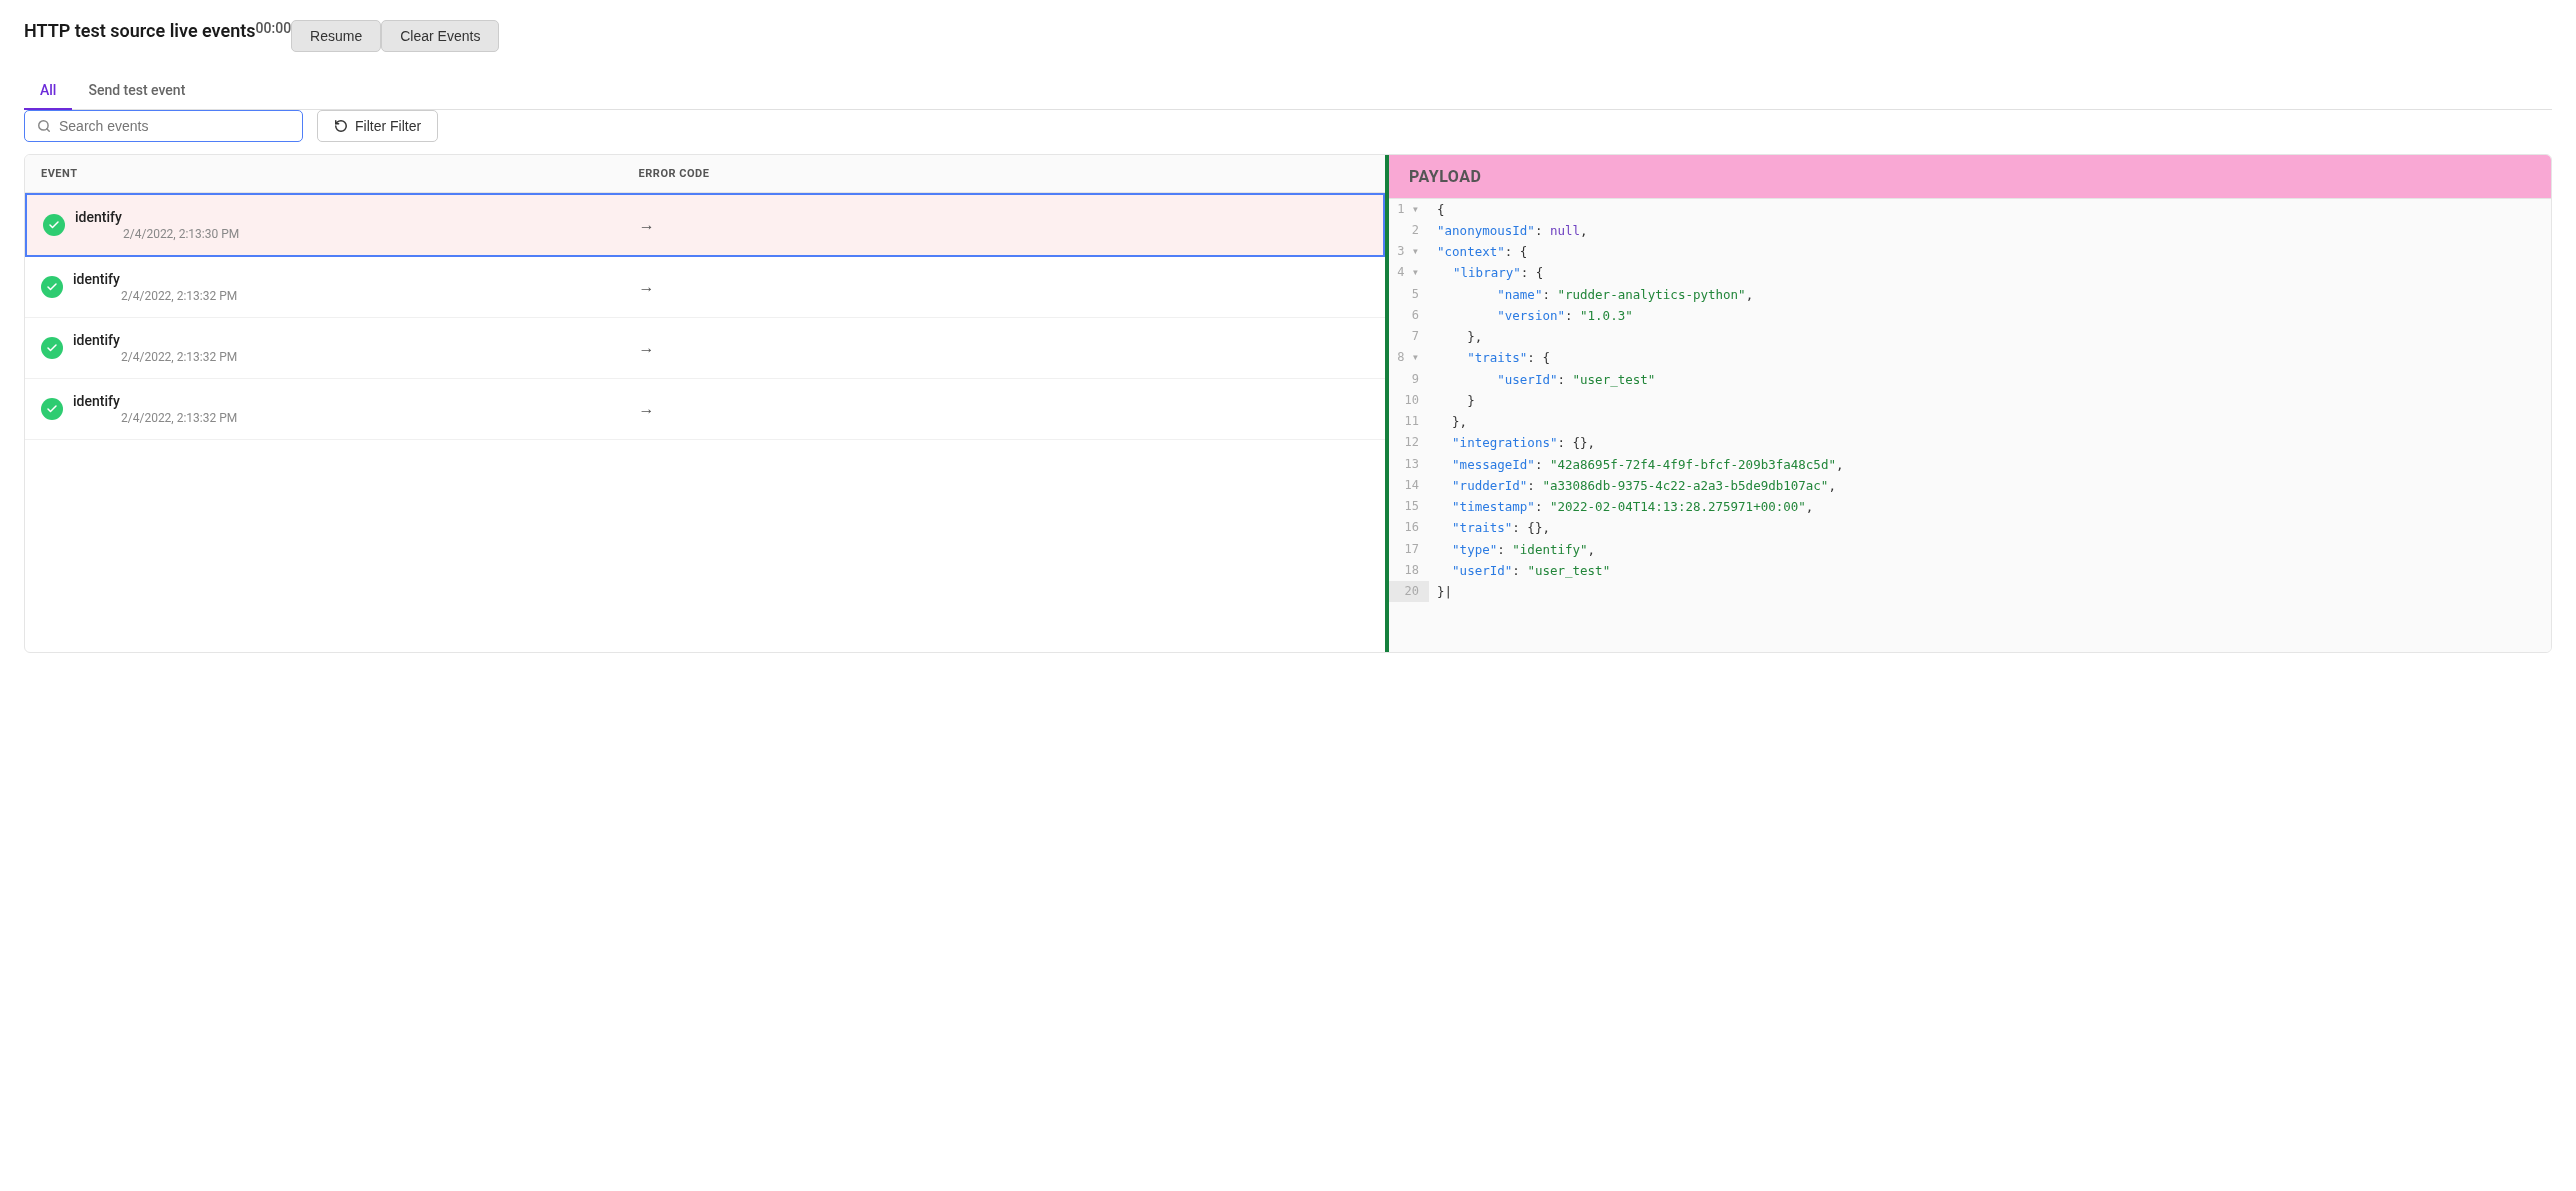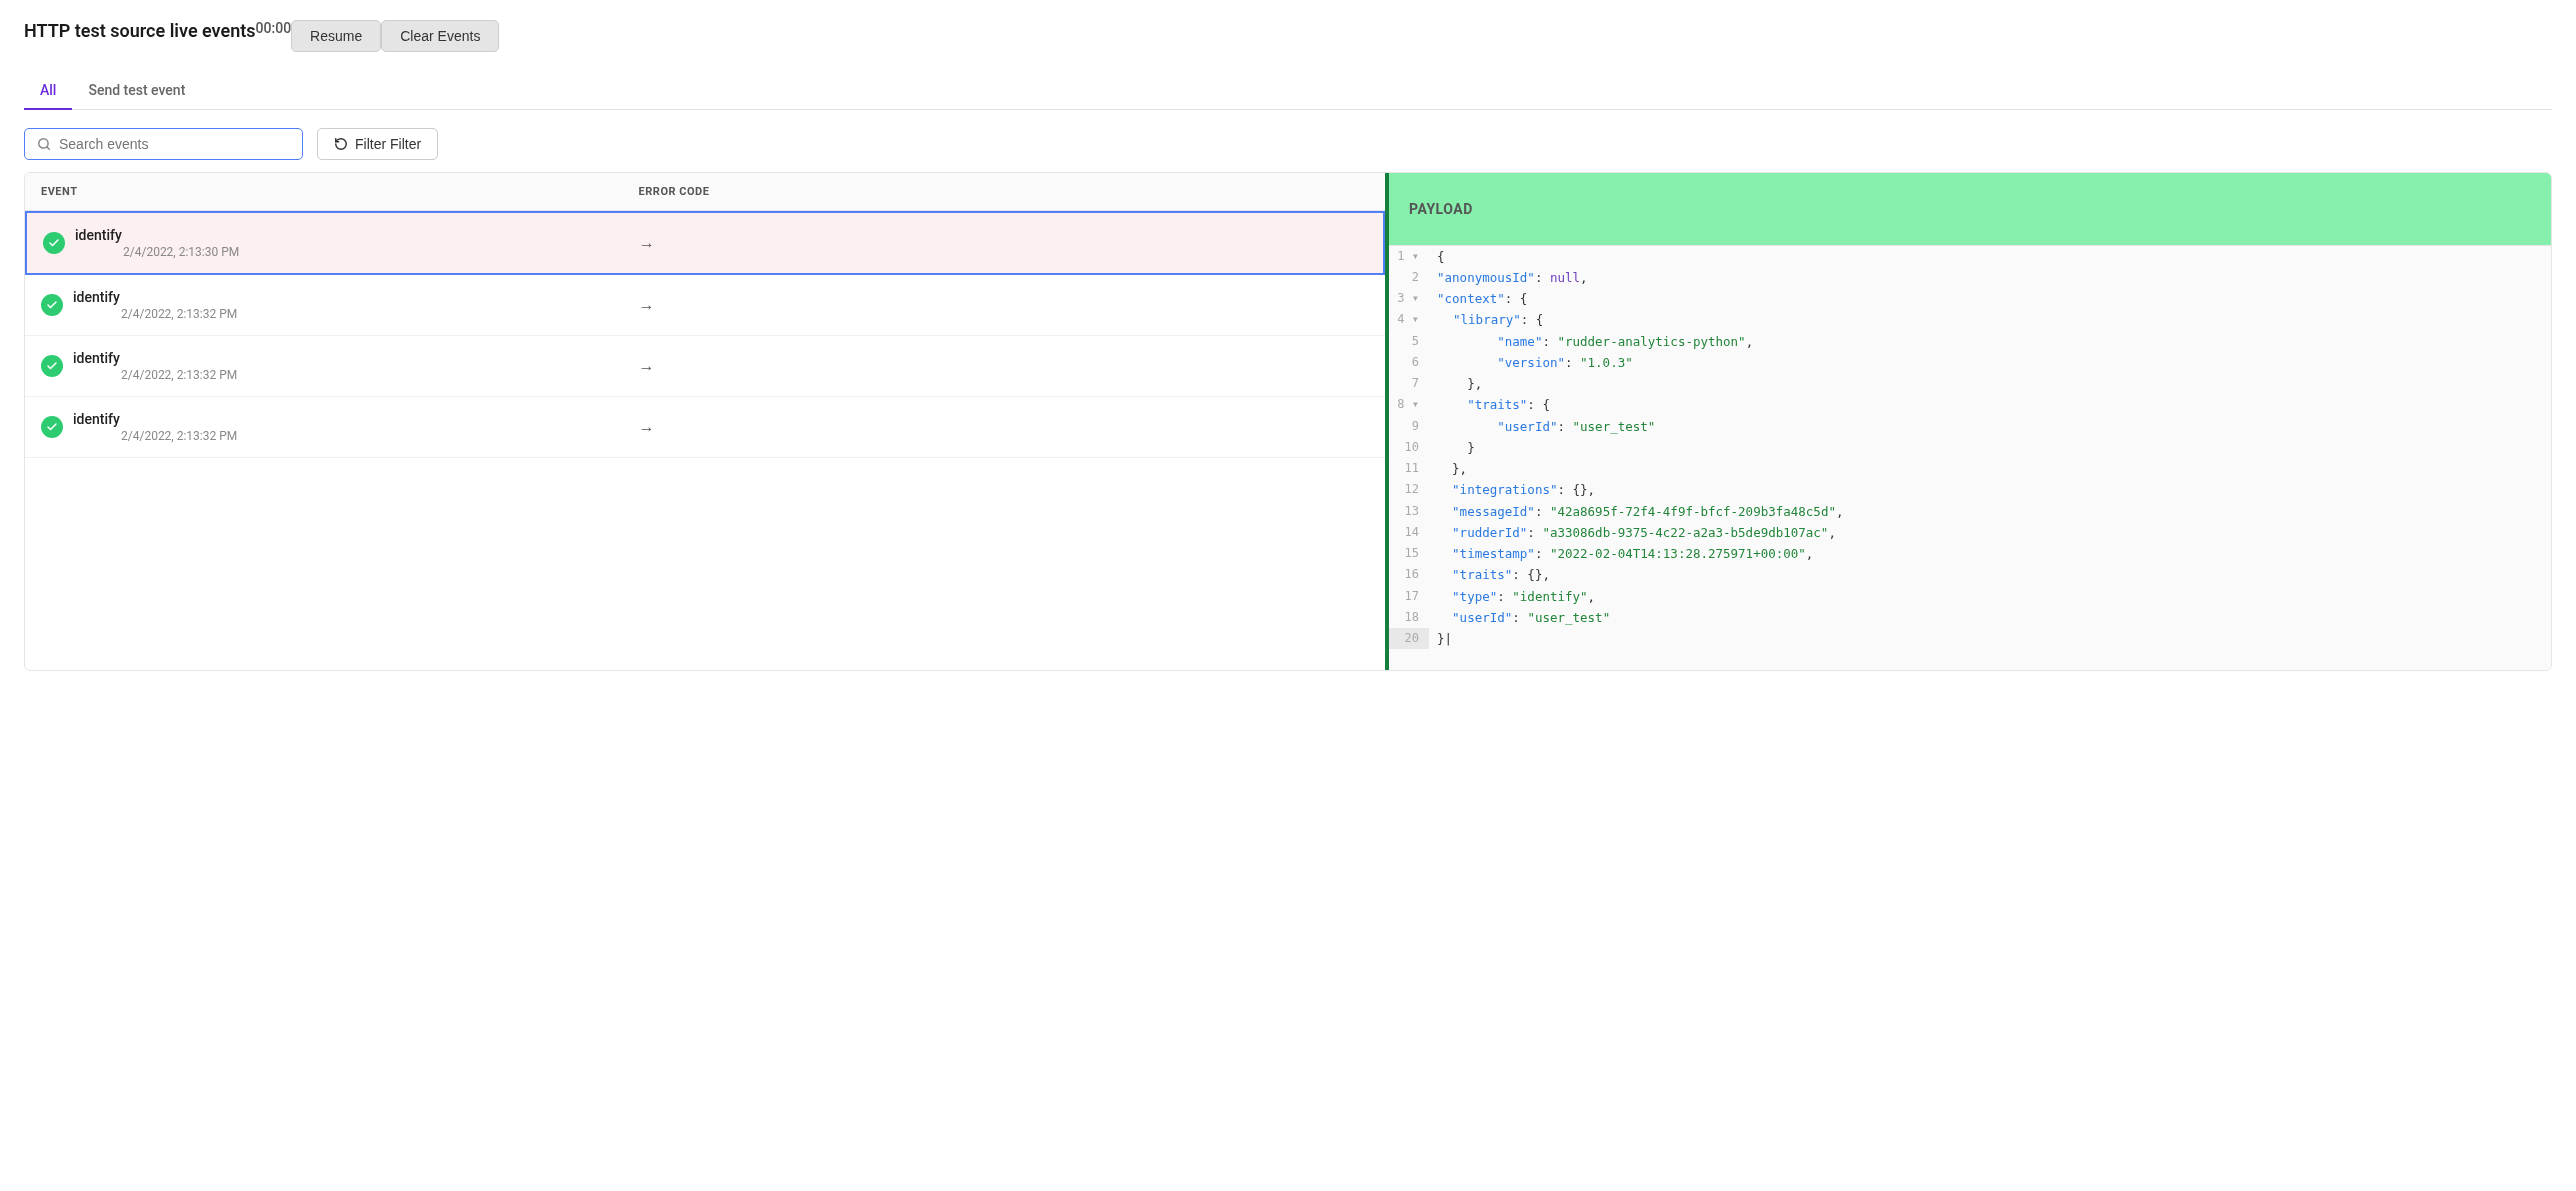--- a/index.html
+++ b/index.html
@@ -44,21 +44,20 @@
       font-size: 14px;
       font-weight: 500;
       color: #333;
     }
 
     
     .tabs {
       display: flex;
       gap: 0;
       border-bottom: 1.5px solid #e0e0e0;
-      margin-bottom: 18px;
     }
 
     .tab {
       padding: 10px 16px;
       cursor: pointer;
       font-size: 14px;
       font-weight: 500;
       color: #666;
       border-bottom: 2.5px solid transparent;
       margin-bottom: -1.5px;
@@ -218,28 +217,28 @@
       font-size: 16px;
     }
 
     
     .payload-panel {
       flex: 1;
       background: #fafafa;
     }
 
     .payload-header {
-      padding: 28px 20px;
+      padding: 12px 20px;
       border-bottom: 1px solid #e5e5e5;
-      font-size: 14px;
+      font-size: 16px;
       font-weight: 700;
       color: #555;
       letter-spacing: 0.5px;
       text-transform: uppercase;
-      background: #86efac;
+      background: #f9a8d4;
     }
 
     .payload-body {
       padding: 0;
       font-family: 'Monaco', 'Menlo', 'Consolas', monospace;
       font-size: 12.5px;
       line-height: 1.7;
       overflow: auto;
     }
 

